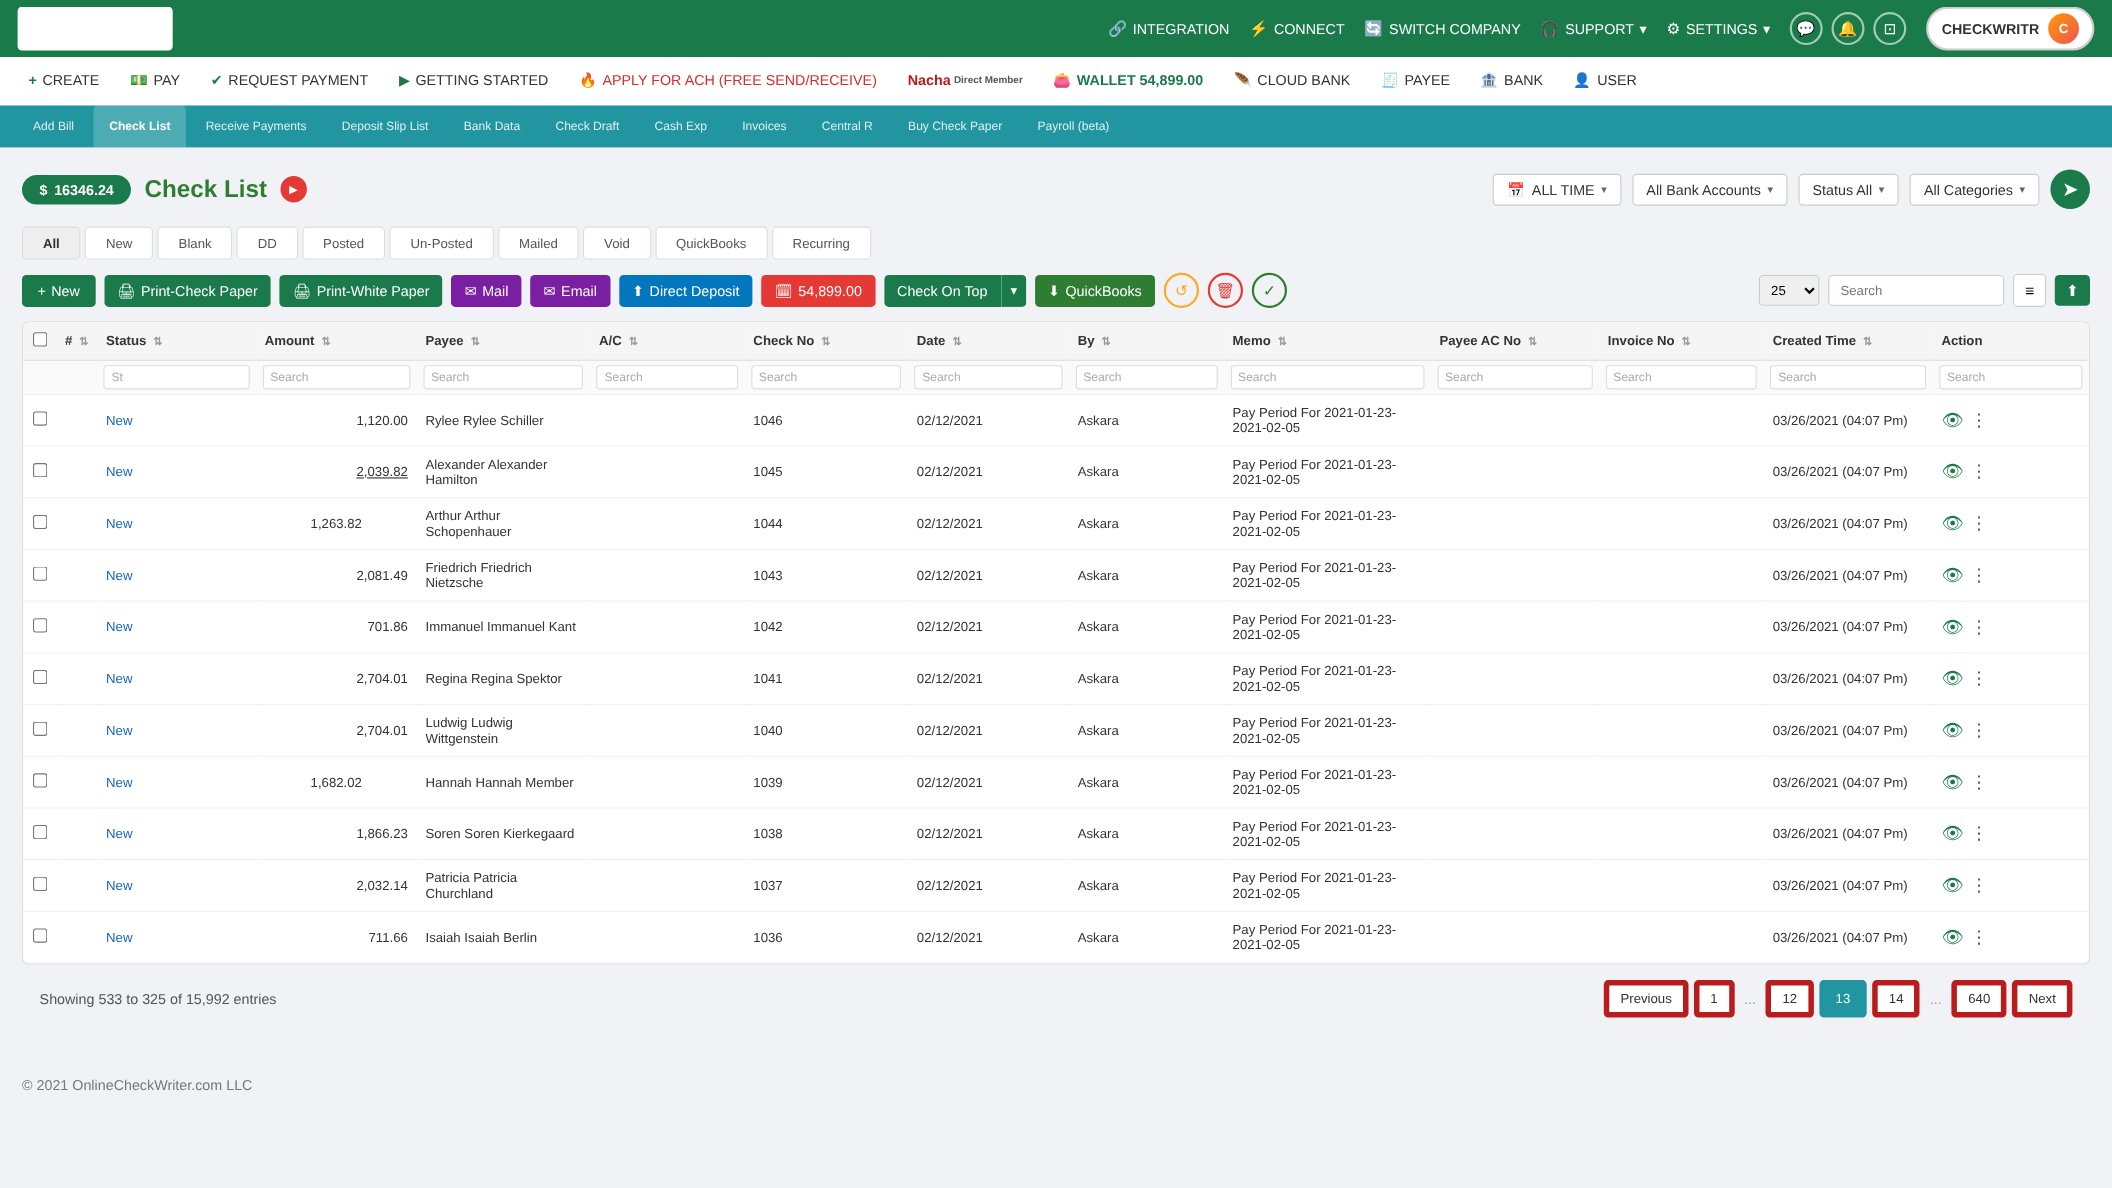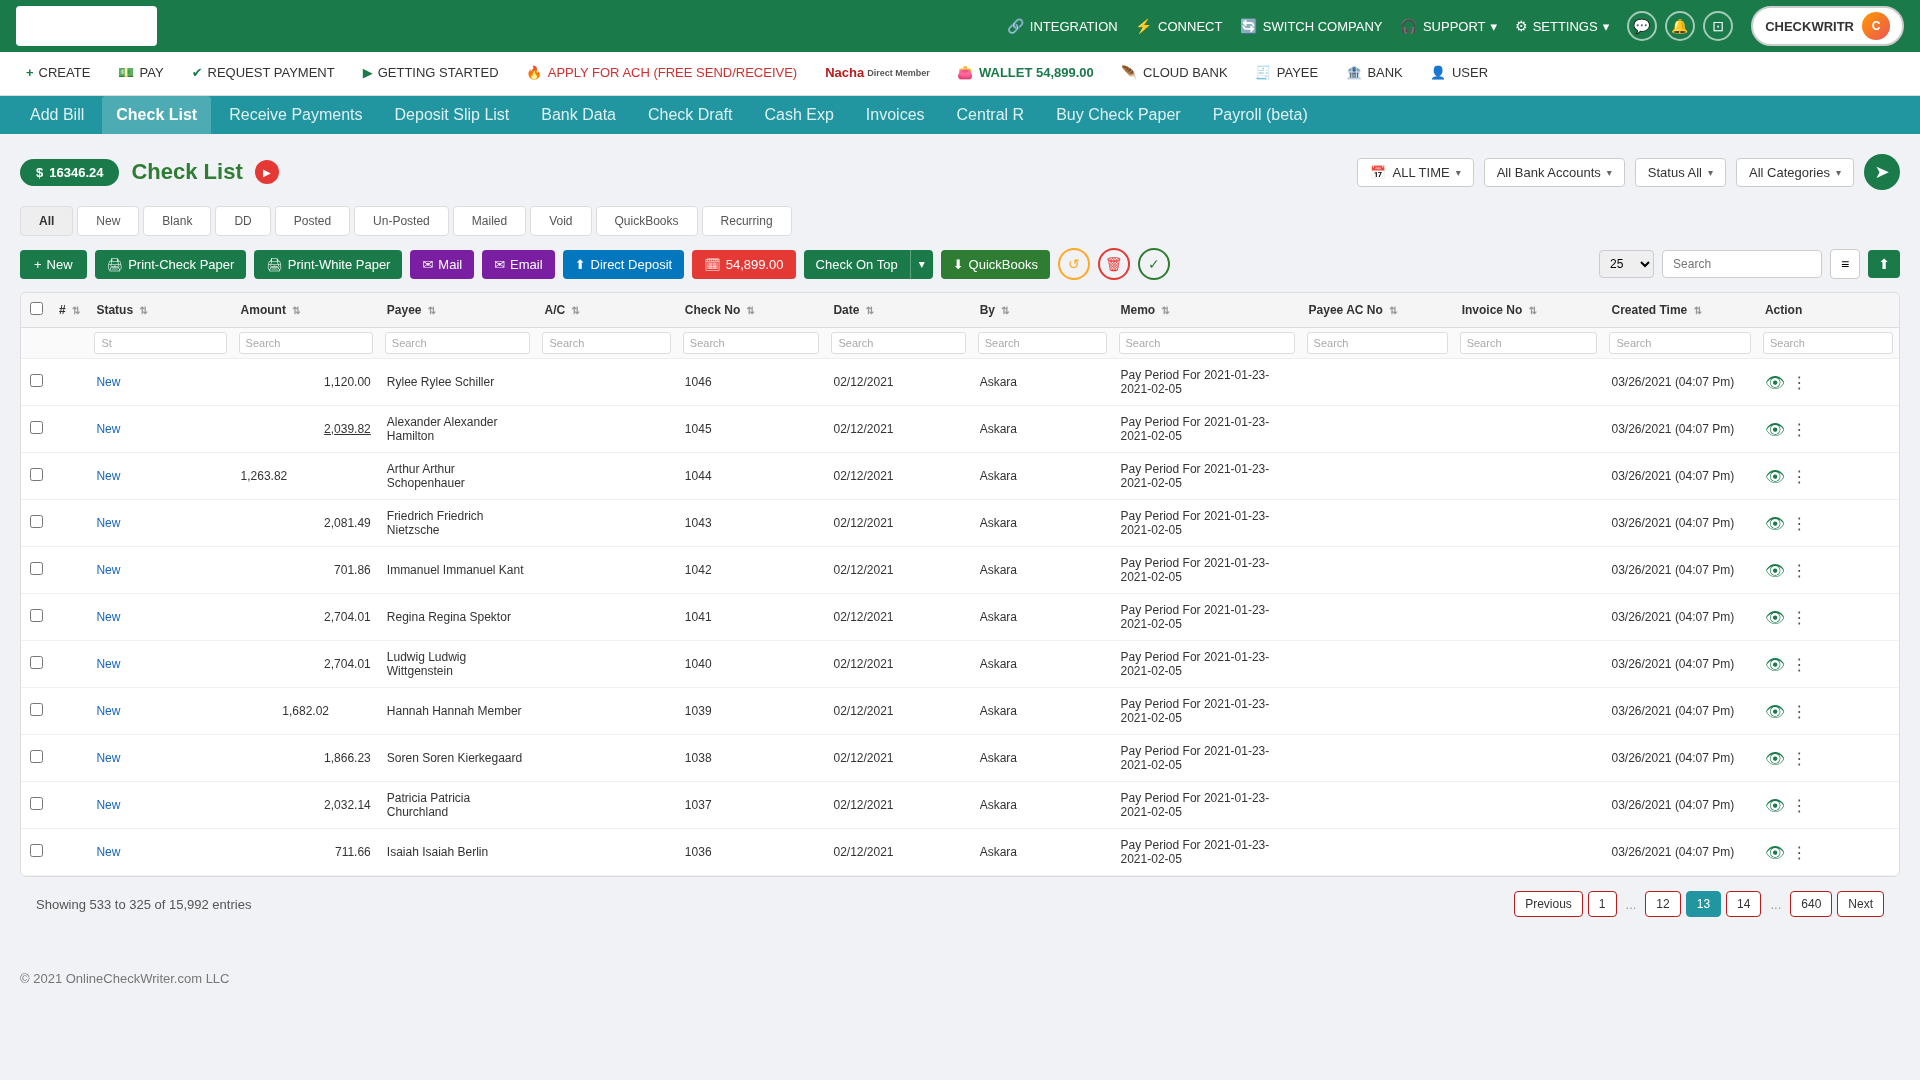--- a/index.html
+++ b/index.html
@@ -101,21 +101,21 @@
       display: flex;
       align-items: center;
       padding: 0 16px;
       height: 38px;
       gap: 4px;
     }
     .tab-item {
       color: rgba(255,255,255,0.85);
       padding: 0 14px; height: 38px;
       display: flex; align-items: center;
-      cursor: pointer; font-size: 16px;
+      cursor: pointer; font-size: 11px;
       border-radius: 4px 4px 0 0;
     }
 
     
     .main { padding: 20px 20px; }
 
     
     .cl-header {
       display: flex; align-items: center; justify-content: space-between;
       margin-bottom: 16px;
@@ -334,21 +334,21 @@
     .pagination-row {
       display: flex; align-items: center; justify-content: space-between;
       padding: 14px 16px;
       font-size: 12px; color: #555;
     }
     .page-btns {
       display: flex; align-items: center; gap: 5px;
     }
     .page-btn {
       padding: 5px 10px;
-      border: 1px solid #b91c1c;
+      border: 5px solid #b91c1c;
       border-radius: 4px;
       background: white;
       cursor: pointer; font-size: 12px; color: #333;
     }
     .page-btn.active {
       background: #2196a0; color: white; border-color: #2196a0;
     }
     .page-dots { padding: 5px 4px; color: #999; }
 
     
@@ -647,21 +647,21 @@
           <span class="dots-icon">⋮</span>
         </div>
       </td>
     </tr>
           <tr>
       <td class="checkbox-col">
         <input type="checkbox" style="">
       </td>
       <td></td>
       <td><span class="status-badge">New</span></td>
-      <td style="text-align:left;">1,263.82</td>
+      <td style="text-align:center;">1,263.82</td>
       <td>Arthur Arthur Schopenhauer</td>
       <td></td>
       <td>1044</td>
       <td>02/12/2021</td>
       <td>Askara</td>
       <td>Pay Period For 2021-01-23-2021-02-05</td>
       <td></td>
       <td></td>
       <td>03/26/2021 (04:07 Pm)</td>
       <td>

